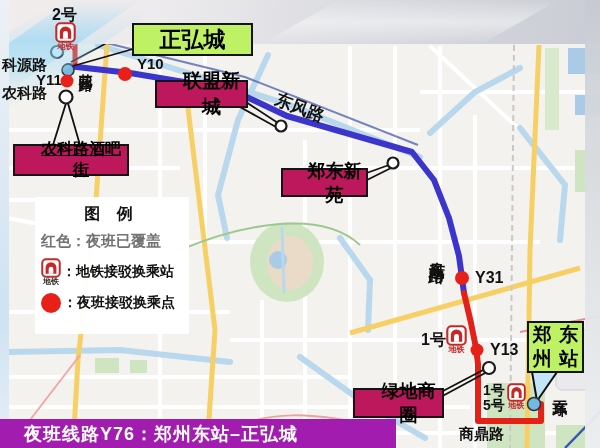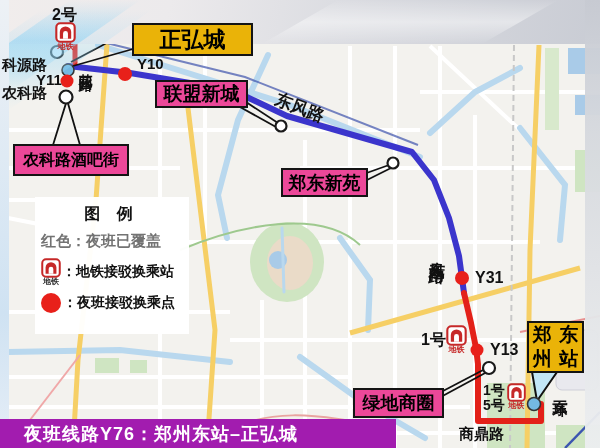--- a/index.html
+++ b/index.html
@@ -22,22 +22,22 @@
   .strip-left{position:absolute;left:0;top:0;width:9px;height:448px;z-index:4;
     background:linear-gradient(180deg,#edf1f5 0%,#dfeaf4 35%,#cfe2f2 70%,#e6eef7 100%);}
   .strip-right{position:absolute;left:585px;top:0;width:15px;height:448px;z-index:4;
     background:linear-gradient(180deg,#c7cad2 0%,#d6d9de 30%,#e2e4e7 65%,#eceef0 100%);opacity:.96;}
 
   .lbl{position:absolute;z-index:6;color:#111;font-weight:bold;white-space:nowrap;}
   .vert{writing-mode:vertical-rl;text-orientation:upright;letter-spacing:2px;}
 
   .callout{position:absolute;z-index:7;display:flex;align-items:center;justify-content:center;
     border:2px solid #141414;color:#000;font-weight:bold;box-sizing:border-box;text-align:center;}
-  .co-blue{background:#eab308;}
-  .co-gray{background:#ec4899;}
+  .co-blue{background:#bef264;}
+  .co-gray{background:#be185d;padding-left:20px;}
 
   .metro{position:absolute;z-index:8;display:flex;flex-direction:column;align-items:center;line-height:1;}
   .metro svg{display:block;}
   .metro-cap{font-size:8px;font-weight:bold;color:#c62828;margin-top:0px;letter-spacing:0px;}
 
   .legend{position:absolute;left:35px;top:197px;width:154px;height:137px;z-index:9;
     background:rgba(255,255,255,.97);box-sizing:border-box;padding:7px 7px 4px 6px;}
   .legend-title{text-align:center;font-size:16px;font-weight:bold;letter-spacing:6px;color:#111;margin-bottom:7px;}
   .legend-row{font-size:14.5px;font-weight:bold;margin-bottom:7px;display:flex;align-items:center;}
   .legend-row.txt-blue{color:#1f1fd6;}
@@ -217,21 +217,21 @@
         <path d="M9.2,19 V13.2 a2.8,2.8 0 0 1 5.6,0 V19 Z" fill="#fff"></path>
       </svg>
       <span class="metro-cap">地铁</span>
     </div>
   </div>
 
   <div class="callout co-blue" style="left:132px;top:23px;width:121px;height:33px;font-size:22px;">正弘城</div>
 
   <div class="callout co-gray" style="left:155px;top:80px;width:93px;height:28px;font-size:19px;">联盟新城</div>
 
-  <div class="callout co-gray" style="left:13px;top:144px;width:116px;height:32px;font-size:16px;">农科路酒吧街</div>
+  <div class="callout co-gray" style="left:13px;top:144px;width:116px;height:32px;font-size:16px;text-decoration:underline;">农科路酒吧街</div>
 
   <div class="callout co-gray" style="left:281px;top:168px;width:87px;height:29px;font-size:18px;">郑东新苑</div>
 
   <div class="callout co-gray" style="left:353px;top:388px;width:91px;height:30px;font-size:18px;">绿地商圈</div>
 
   <div class="callout co-blue" style="left:527px;top:321px;width:57px;height:52px;font-size:19px;flex-direction:row;line-height:24px;">
     <span>郑州</span>
     <span>东站</span>
   </div>
 

